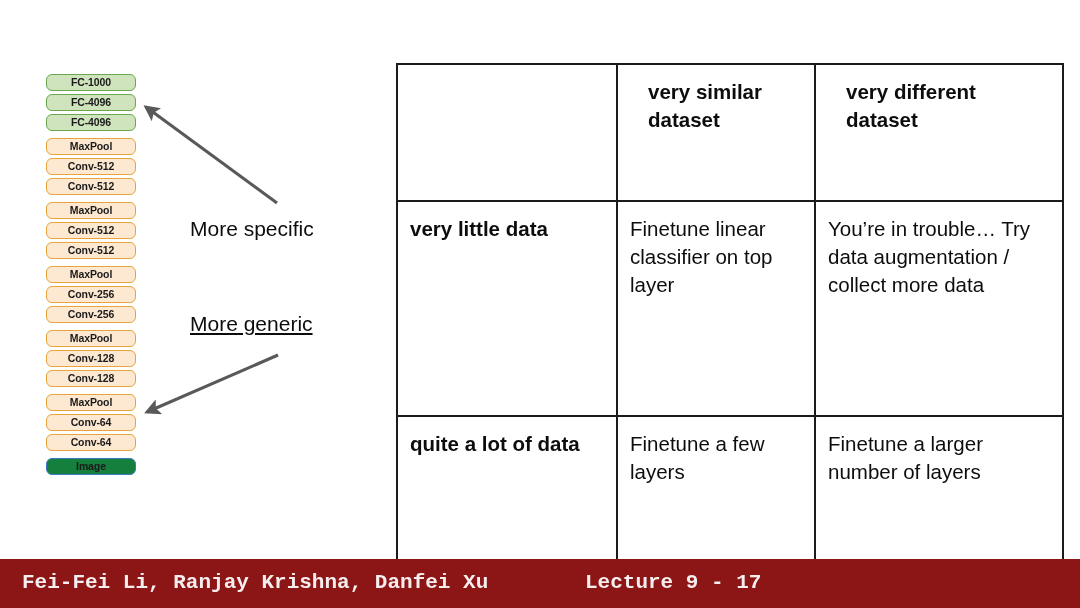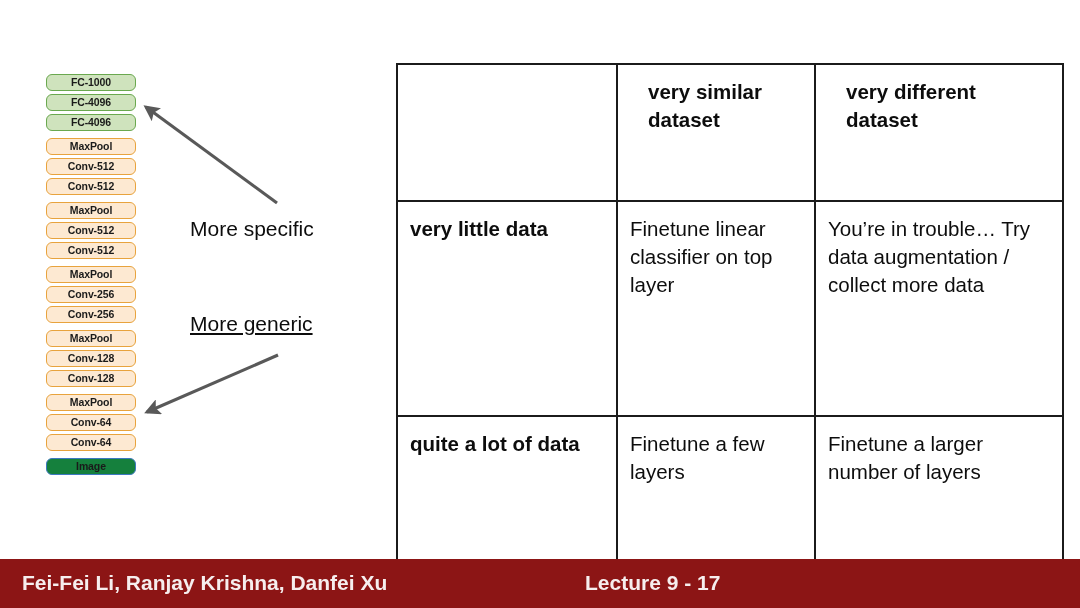--- a/index.html
+++ b/index.html
@@ -104,20 +104,21 @@
 
   
   #footer-bar {
     position: absolute;
     left: 0;
     top: 559px;
     width: 1080px;
     height: 49px;
     background: #8c1515;
     color: #f6eeee;
+    font-family: Liberation Mono, monospace;
   }
   #footer-bar .f-text {
     position: absolute;
     font-size: 21px;
     font-weight: bold;
     white-space: nowrap;
     top: 12px;
   }
   #footer-authors { left: 22px; }
   #footer-lecture { left: 585px; }

